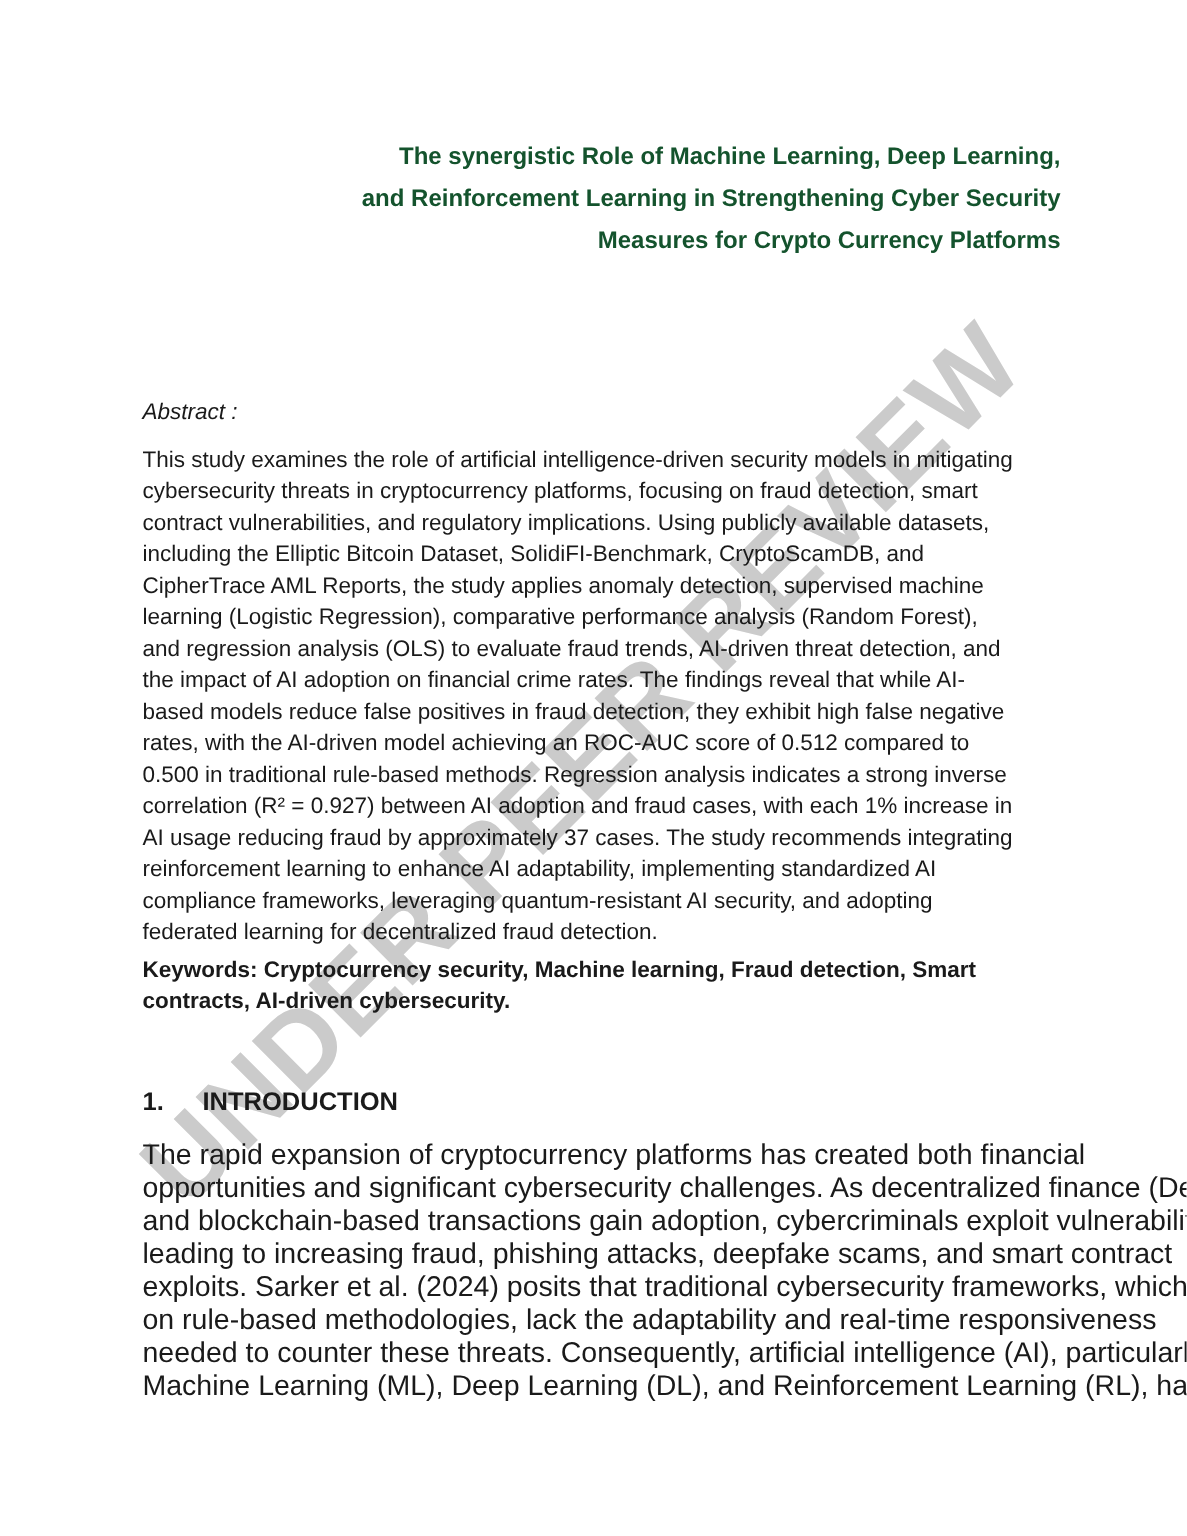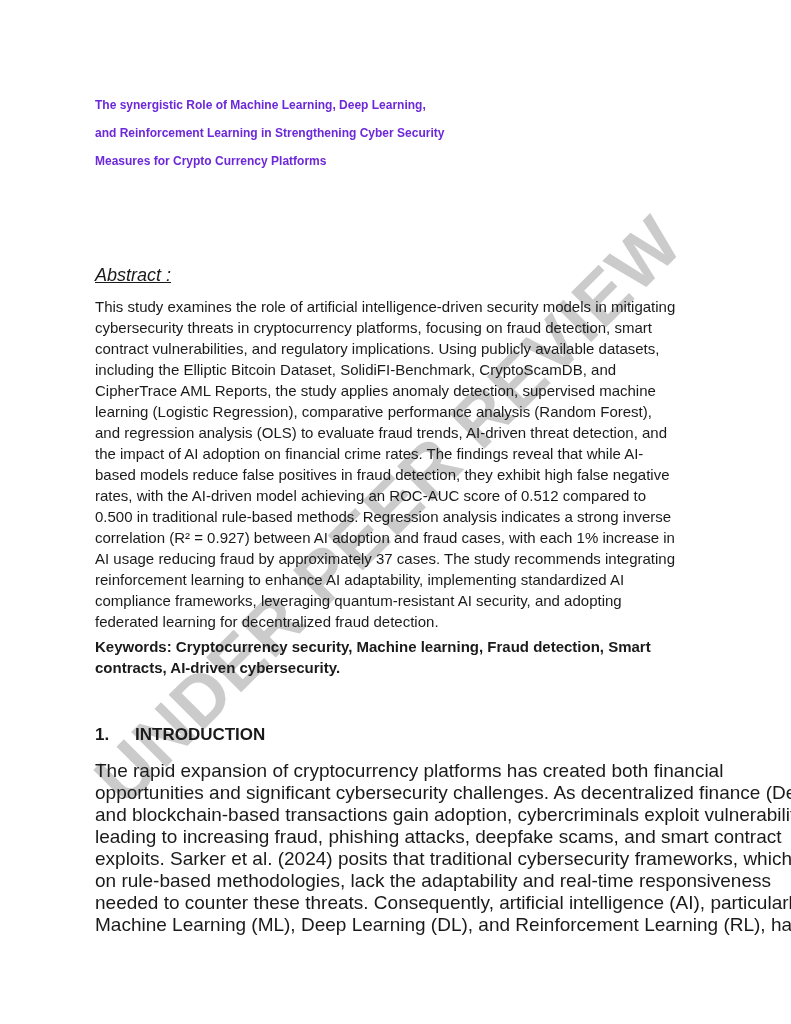--- a/index.html
+++ b/index.html
@@ -37,34 +37,33 @@
   }
   .content {
     position: absolute;
     left: 95px;
     top: 0;
     width: 612px;
     z-index: 1;
   }
   .title {
     margin: 91px 0 0 0;
-    font-size: 12px;
+    font-size: 16px;
     line-height: 28px;
     font-weight: bold;
-    text-align: left;
-    color: #6d28d9;
+    text-align: right;
+    color: #14532d;
     white-space: pre-line;
   }
   .abstract-label {
     margin: 89px 0 0 0;
-    font-size: 18px;
+    font-size: 15px;
     line-height: 22px;
     font-style: italic;
     white-space: pre;
-    text-decoration: underline;
   }
   .abstract-body {
     margin: 10px 0 0 0;
     font-size: 15px;
     line-height: 21px;
     white-space: pre;
   }
   .keywords {
     margin: 4px 0 0 0;
     font-size: 15px;

